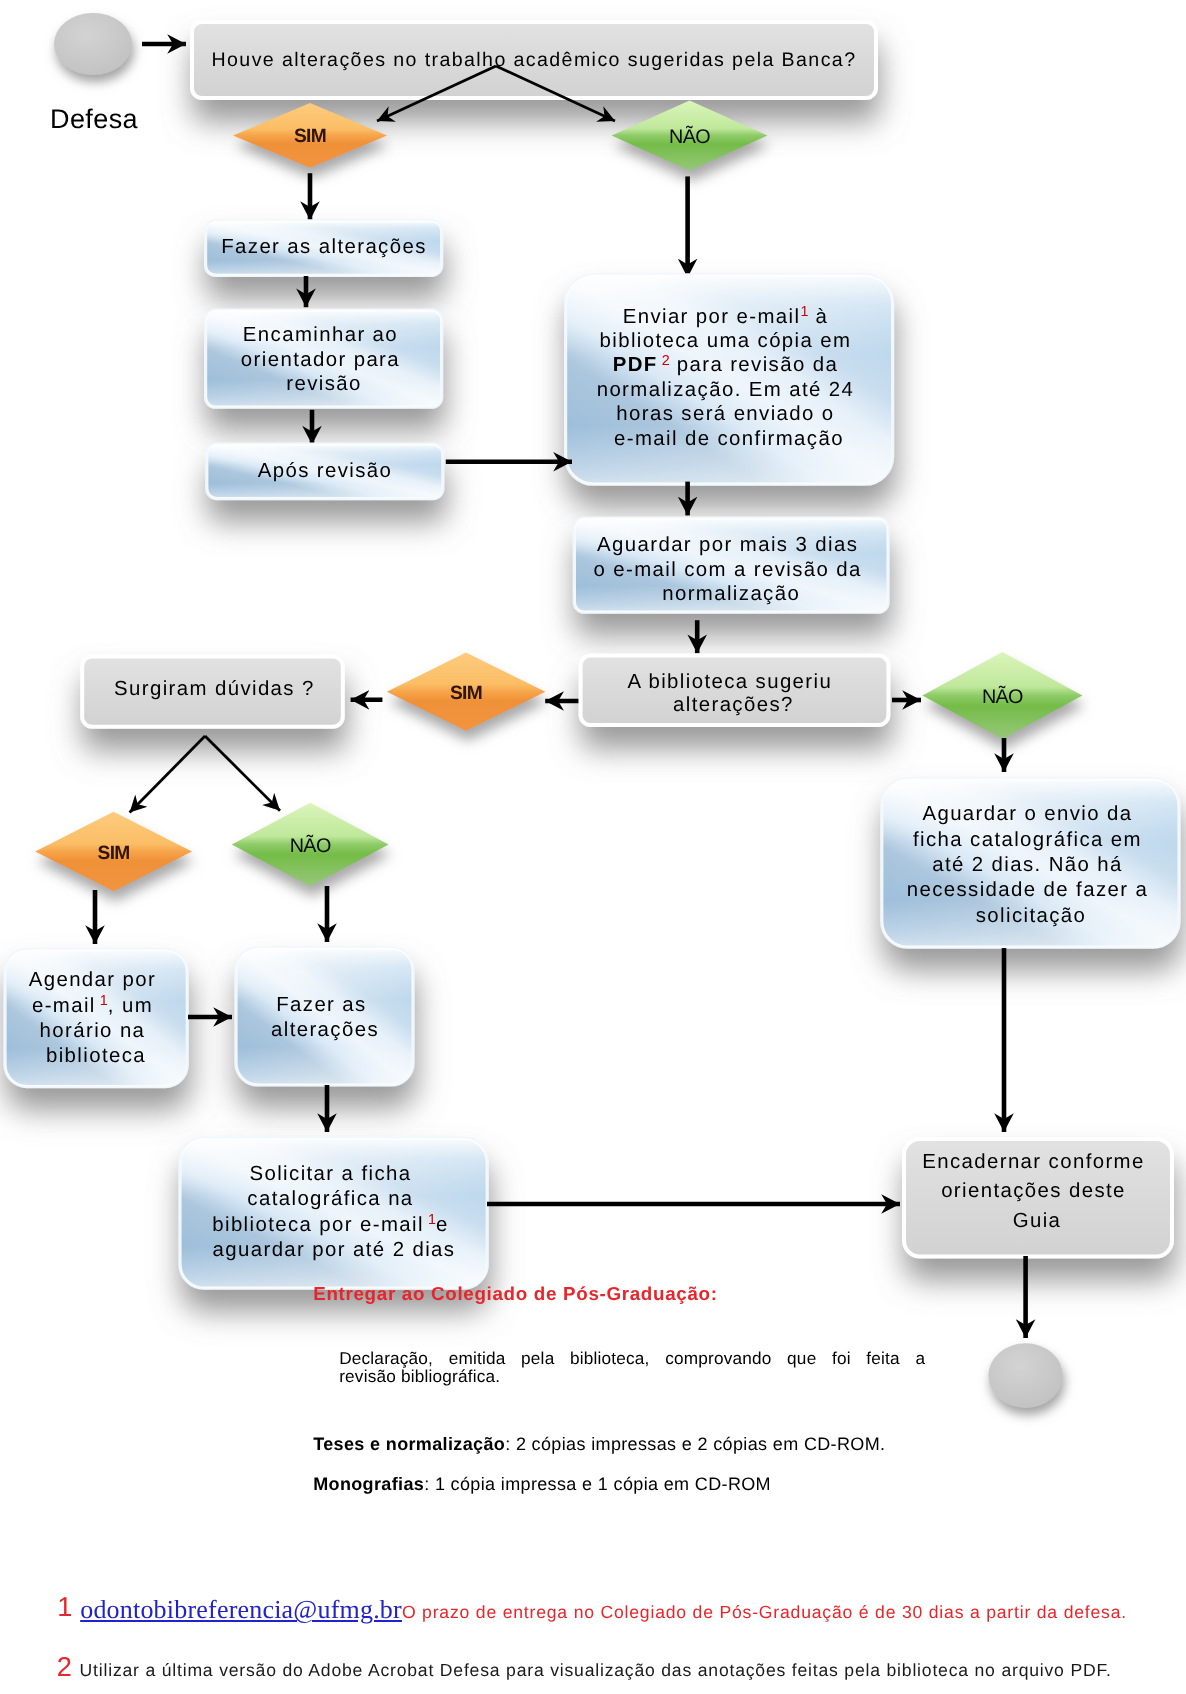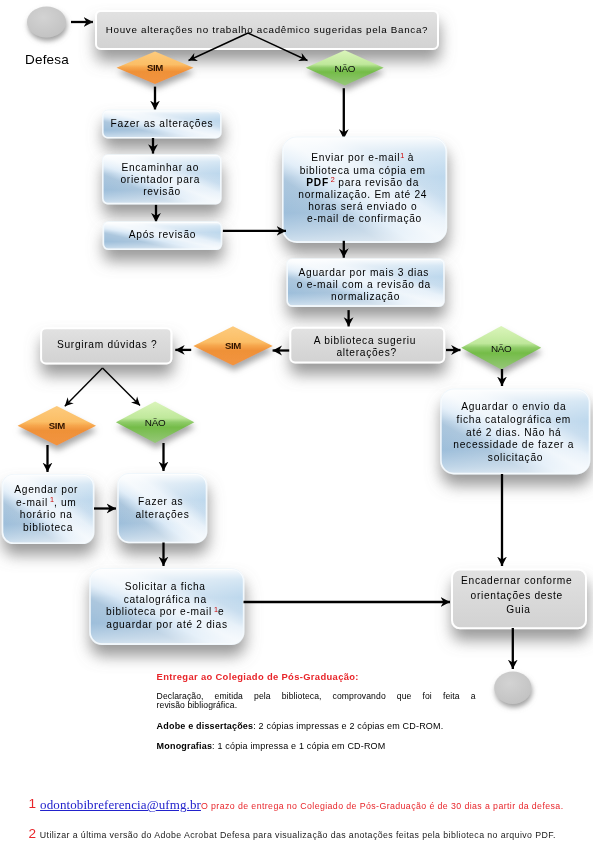--- a/index.html
+++ b/index.html
@@ -10,26 +10,26 @@
   svg.flow{position:absolute;left:0;top:0;width:593px;height:847px;display:block;}
   text{font-family:"Liberation Sans",sans-serif;}
   .ntxt{fill:#000;font-size:10.2px;letter-spacing:0.7px;}
   .qtop{fill:#000;font-size:9.8px;letter-spacing:0.7px;}
   .dlabel{fill:#301500;font-size:9.6px;font-weight:bold;letter-spacing:-0.35px;}
   .dlabel-g{fill:#0c0c0c;font-size:9.9px;letter-spacing:-0.3px;}
   .startlabel{fill:#000;font-size:13.5px;letter-spacing:0.2px;}
   .sup{fill:#cc0000;font-size:7.2px;letter-spacing:0;}
   .bld{font-weight:bold;}
   
-  .notes{position:absolute;left:156.6px;top:666px;width:319px;
+  .notes{position:absolute;left:156.6px;top:636px;width:319px;
          font-family:"Liberation Sans",sans-serif;}
   .notes .hd{font-weight:bold;font-size:9.4px;letter-spacing:0.35px;color:#e8252a;
              line-height:10px;margin:0;padding-top:6px;}
   .notes .p1{color:#000;text-align:justify;font-size:8.6px;letter-spacing:0.1px;line-height:9.3px;
-             margin:0;padding-top:9.6px;}
+             margin:13px;padding-top:9.6px;}
   .notes .li{color:#000;font-size:9px;letter-spacing:0.18px;line-height:9.3px;margin:0;padding-top:11.5px;}
   .notes .li b{font-weight:bold;}
   .notes .jl{display:block;text-align:justify;text-align-last:justify;}
   .notes .jl2{display:block;}
   .foot{position:absolute;left:0;top:0;width:593px;height:847px;
         font-family:"Liberation Sans",sans-serif;}
   .foot .ln{position:absolute;white-space:nowrap;font-size:8.8px;letter-spacing:0.4px;color:#e8252a;}
   .foot .blk{color:#1a1a1a;}
   .foot .mk{position:absolute;font-size:13.6px;letter-spacing:0;color:#e8252a;line-height:1;}
   .foot .lnk{font-family:"Liberation Serif",serif;font-size:13px;letter-spacing:0.1px;
@@ -305,21 +305,21 @@
   <line x1="512.8" y1="628" x2="512.8" y2="669" stroke="#000" stroke-width="2.3" marker-end="url(#arrowhead)"></line>
   <ellipse cx="512.8" cy="687.8" rx="18.6" ry="16.2" fill="url(#gEllipse)" filter="url(#shadowE)"></ellipse>
 </svg>
 
 <div class="notes">
   <div class="hd">Entregar ao Colegiado de Pós-Graduação:</div>
   <div class="p1">
         <span class="jl">Declaração, emitida pela biblioteca, comprovando que foi feita a</span>
         <span class="jl2">revisão bibliográfica.</span>
       </div>
-  <div class="li"><b>Adobe e dissertações</b><span>: 2 cópias impressas e 2 cópias em CD-ROM.</span></div>
+  <div class="li"><b>Teses e normalização</b><span>: 2 cópias impressas e 2 cópias em CD-ROM.</span></div>
   <div class="li"><b>Monografias</b><span>: 1 cópia impressa e 1 cópia em CD-ROM</span></div>
 </div>
 
 <div class="foot">
   <span class="mk" style="left:28.6px;top:797.4px">1</span>
   <span class="ln" style="left:40.1px;top:797.4px"><a href="#" class="lnk">odontobibreferencia@ufmg.br</a><span>O prazo de entrega no Colegiado de Pós-Graduação  é de 30 dias a partir da defesa.</span></span>
   <span class="mk" style="left:28.4px;top:826.7px">2</span>
   <span class="ln blk" style="left:39.8px;top:829.6px">Utilizar a última versão do Adobe Acrobat Defesa para visualização das anotações  feitas pela biblioteca no arquivo PDF.</span>
 </div>
 </div>

